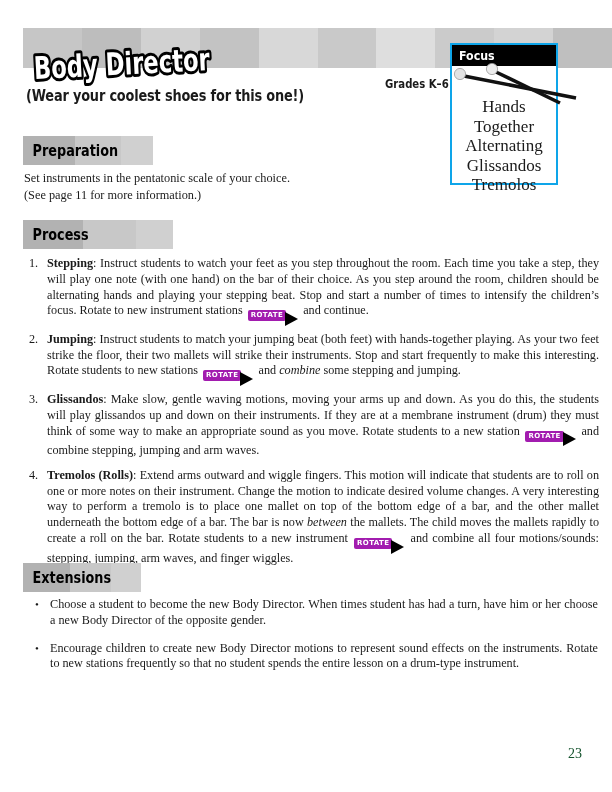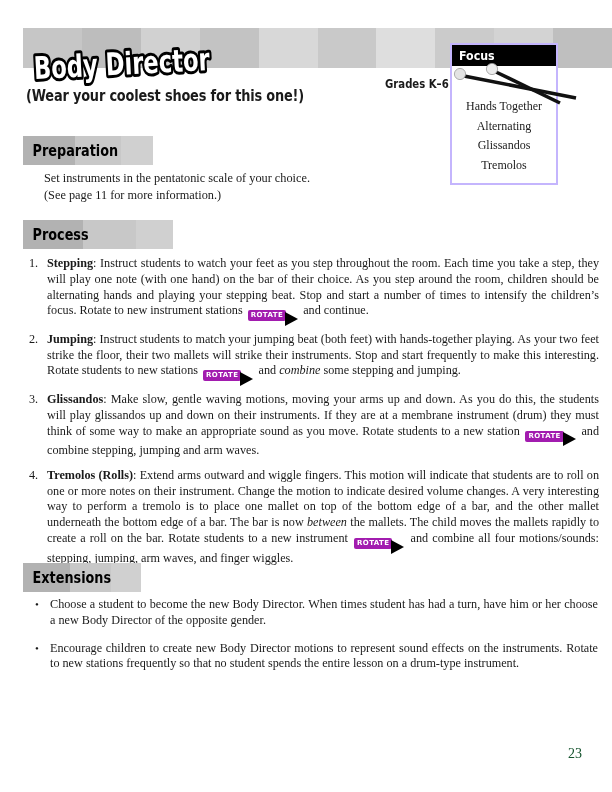--- a/index.html
+++ b/index.html
@@ -16,42 +16,42 @@
   .subtitle{position:absolute;left:26px;top:87px;font-family:"DejaVu Sans",sans-serif;
             font-weight:bold;font-size:15px;letter-spacing:-0.2px;white-space:nowrap;
             transform:scaleX(.86);transform-origin:left;}
 
   .grades{position:absolute;left:385px;top:77px;font-family:"DejaVu Sans",sans-serif;
           font-weight:bold;font-size:11.5px;white-space:nowrap;
           transform:scaleX(.88);transform-origin:left;}
 
   
   .focus-box{position:absolute;left:450px;top:43px;width:108px;height:142px;
-             border:2px solid #c4b5fd;background:#fff;box-sizing:border-box;z-index:2;}
+             border:2px solid #0ea5e9;background:#fff;box-sizing:border-box;z-index:2;}
   .focus-header{background:#000;color:#fff;height:21px;display:flex;align-items:center;
                 padding-left:7px;}
   .focus-header span{font-family:"DejaVu Sans",sans-serif;font-weight:bold;font-size:13px;
                      transform:scaleX(.85);transform-origin:left;display:inline-block;}
-  .focus-list{margin-top:31px;text-align:center;font-size:12px;}
+  .focus-list{margin-top:31px;text-align:center;font-size:17px;}
   .focus-item{line-height:19.5px;}
   .mallets{position:absolute;left:446px;top:60px;z-index:3;}
 
   
   .secbar{position:absolute;left:23px;height:29px;}
   #prep-bar{top:136px;width:130px;}
   #process-bar{top:220px;width:150px;}
   #ext-bar{top:563px;width:118px;}
   .secbar-bg{position:absolute;top:0;left:0;right:0;bottom:0;display:flex;}
   .secbar-bg div{height:100%;}
   .secbar-label{position:relative;z-index:1;font-family:"DejaVu Sans",sans-serif;
                 font-weight:bold;font-size:16px;line-height:29px;padding-left:12px;
                 display:inline-block;transform:scaleX(.8);transform-origin:left;
                 white-space:nowrap;color:#000;}
 
-  .prep-text{position:absolute;left:44px;top:170px;font-size:12.3px;line-height:16.5px;}
+  .prep-text{position:absolute;left:24px;top:170px;font-size:12.3px;line-height:16.5px;}
 
   .process-list{position:absolute;left:29px;top:256px;width:570px;
                 font-size:12.2px;line-height:15.8px;}
   .pitem{display:flex;margin-bottom:9px;}
   .pnum{width:18px;flex:none;}
   .ptext{flex:1;text-align:justify;}
   .bold{font-weight:bold;}
   .ital{font-style:italic;}
 
   

